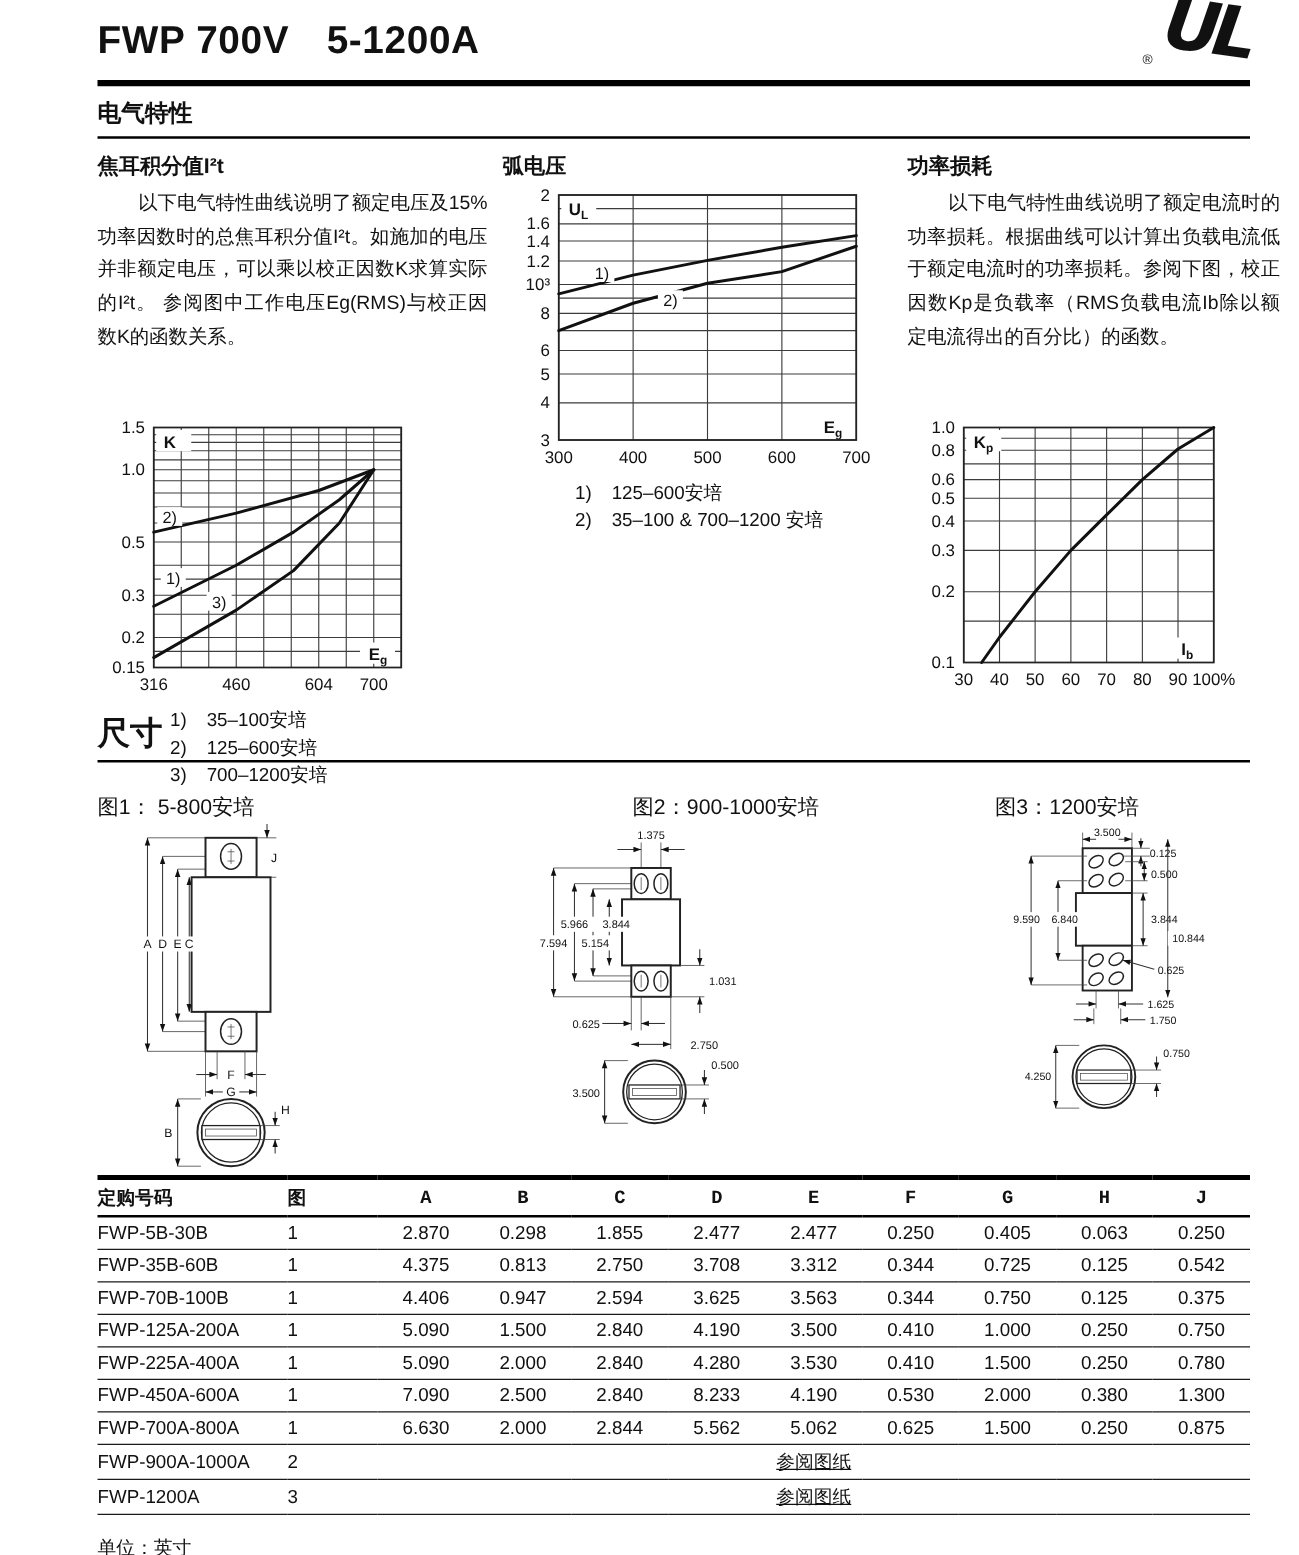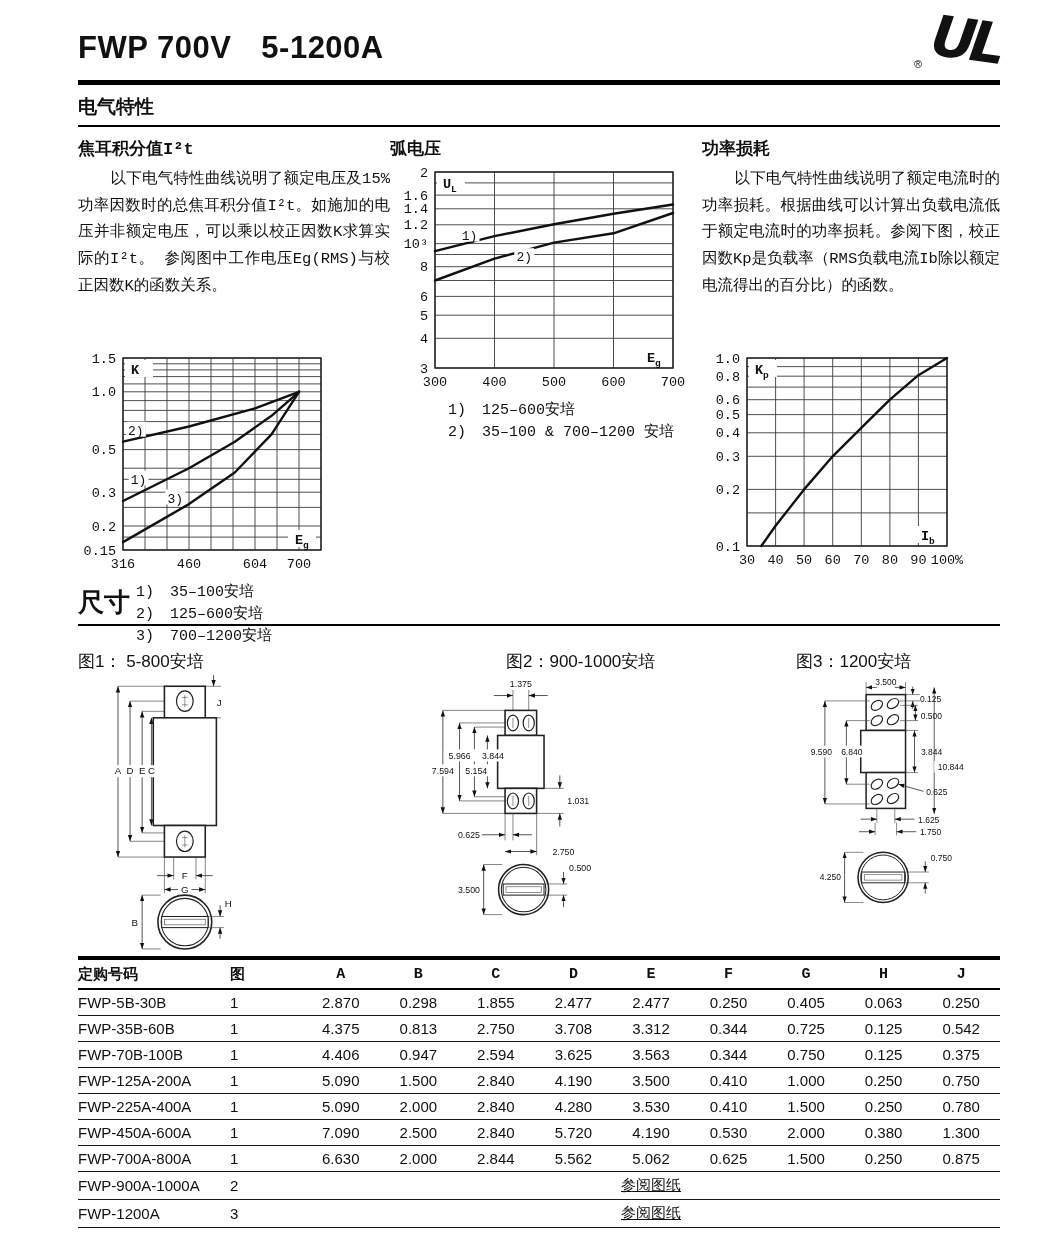--- a/index.html
+++ b/index.html
@@ -1,33 +1,33 @@
 <!DOCTYPE html>
 <html><head>
 <meta charset="utf-8">
 <style>
   html,body{margin:0;padding:0;background:#fff;}
   body{width:1039px;height:1244px;overflow:hidden;color:#111;
        font-family:"Liberation Sans","DejaVu Sans",sans-serif;}
   .page{position:relative;width:1039px;height:1244px;box-sizing:border-box;
-        padding:16px 39px 0 78px;}
+        padding:0 39px 0 78px;}
   
   .hdr{position:relative;height:62px;}
   .title{font-size:31px;font-weight:bold;letter-spacing:.5px;padding-top:14px;}
   .title .rng{margin-left:30px;}
   .ul-logo{position:absolute;right:0;top:-6px;width:100px;height:66px;text-align:right;}
   .ul-text{font-family:"DejaVu Sans",sans-serif;font-weight:bold;font-style:italic;
            font-size:56px;letter-spacing:-6px;line-height:60px;transform:rotate(8deg);
            display:inline-block;}
   .ul-reg{position:absolute;left:14px;bottom:6px;font-size:11px;}
   .rule-thick{border:0;border-top:5px solid #000;margin:2px 0 0;}
   .rule-med{border:0;border-top:2px solid #000;margin:0;}
   h2.sec{font-size:19px;font-weight:bold;margin:9px 0 5px;}
   
-  .elec-grid{display:grid;grid-template-columns:312px 312px 298px;column-gap:0;font-family:Liberation Mono, monospace;}
+  .elec-grid{display:grid;grid-template-columns:312px 312px 298px;column-gap:12px;}
   .ecol h3{font-size:17px;font-weight:bold;margin:10px 0 6px;}
   .ecol p{font-size:15.5px;line-height:1.72;text-align:justify;text-indent:2.1em;
           margin:0;min-height:186px;}
   svg{display:block;}
   .chart .grid{stroke:#3c3c3c;stroke-width:.9;}
   .chart .frame{fill:none;stroke:#222;stroke-width:1.4;}
   .chart .tick{font-size:13.5px;fill:#111;}
   .chart .corner{font-size:13.5px;fill:#111;font-weight:bold;}
   .chart .curve{fill:none;stroke:#111;stroke-width:2.4;stroke-linecap:round;
                 stroke-linejoin:round;}
@@ -568,21 +568,21 @@
           <td class="c-num">1.500</td>
           <td class="c-num">0.250</td>
           <td class="c-num">0.780</td>
         </tr>
         <tr>
           <td class="c-part">FWP-450A-600A</td>
           <td class="c-fig">1</td>
           <td class="c-num">7.090</td>
           <td class="c-num">2.500</td>
           <td class="c-num">2.840</td>
-          <td class="c-num">5.720</td>
+          <td class="c-num">8.233</td>
           <td class="c-num">4.190</td>
           <td class="c-num">0.530</td>
           <td class="c-num">2.000</td>
           <td class="c-num">0.380</td>
           <td class="c-num">1.300</td>
         </tr>
         <tr>
           <td class="c-part">FWP-700A-800A</td>
           <td class="c-fig">1</td>
           <td class="c-num">6.630</td>

